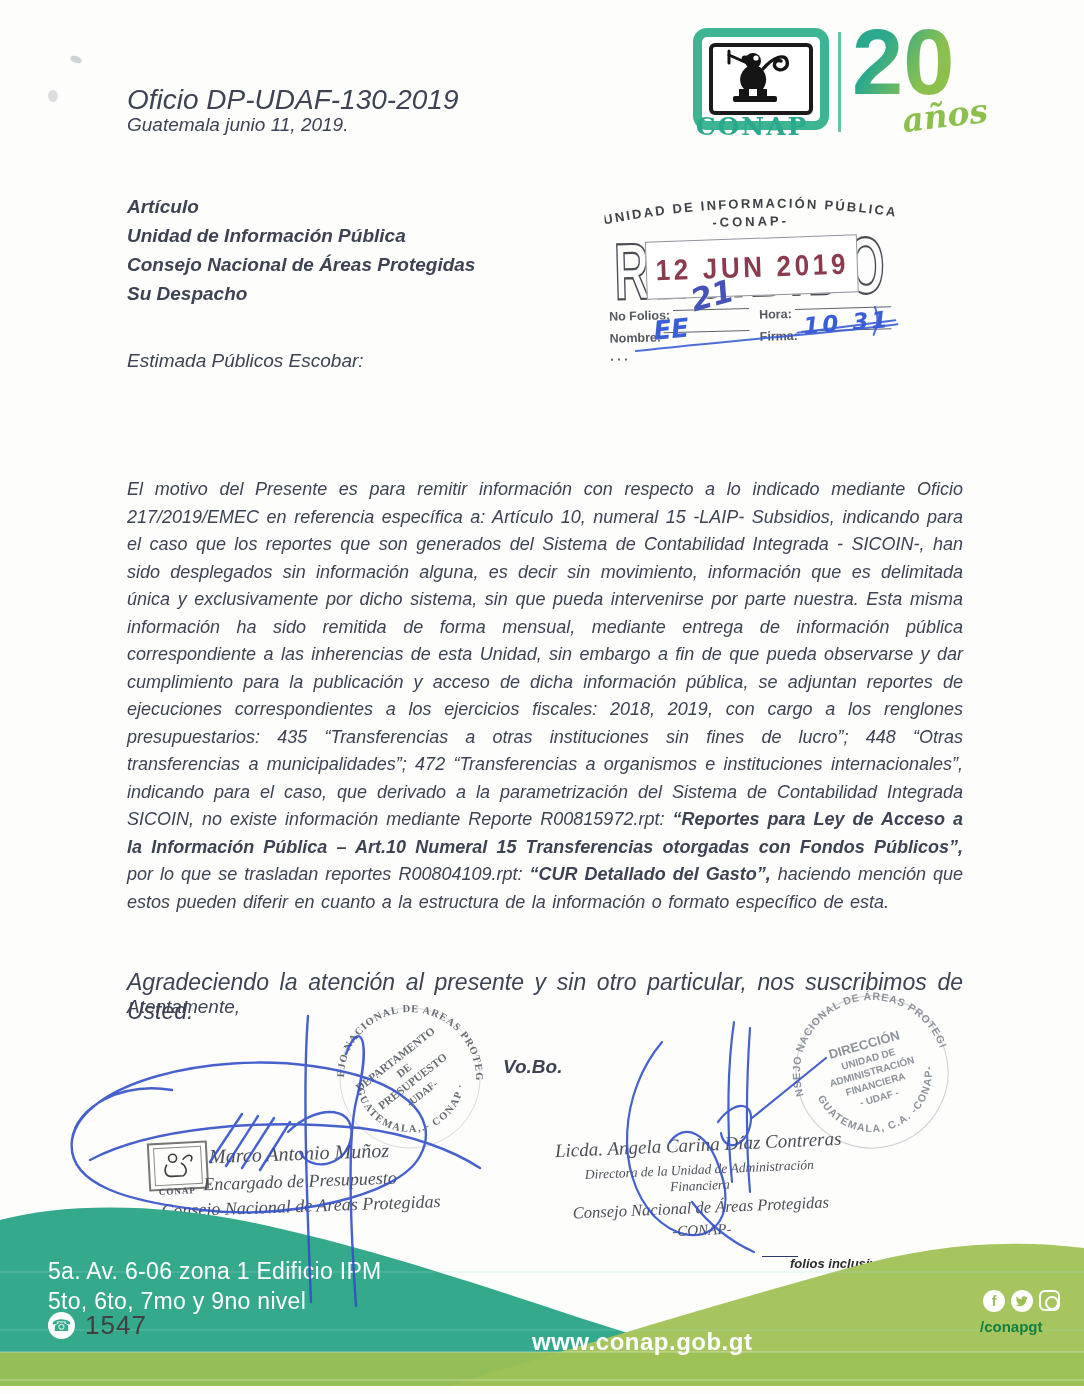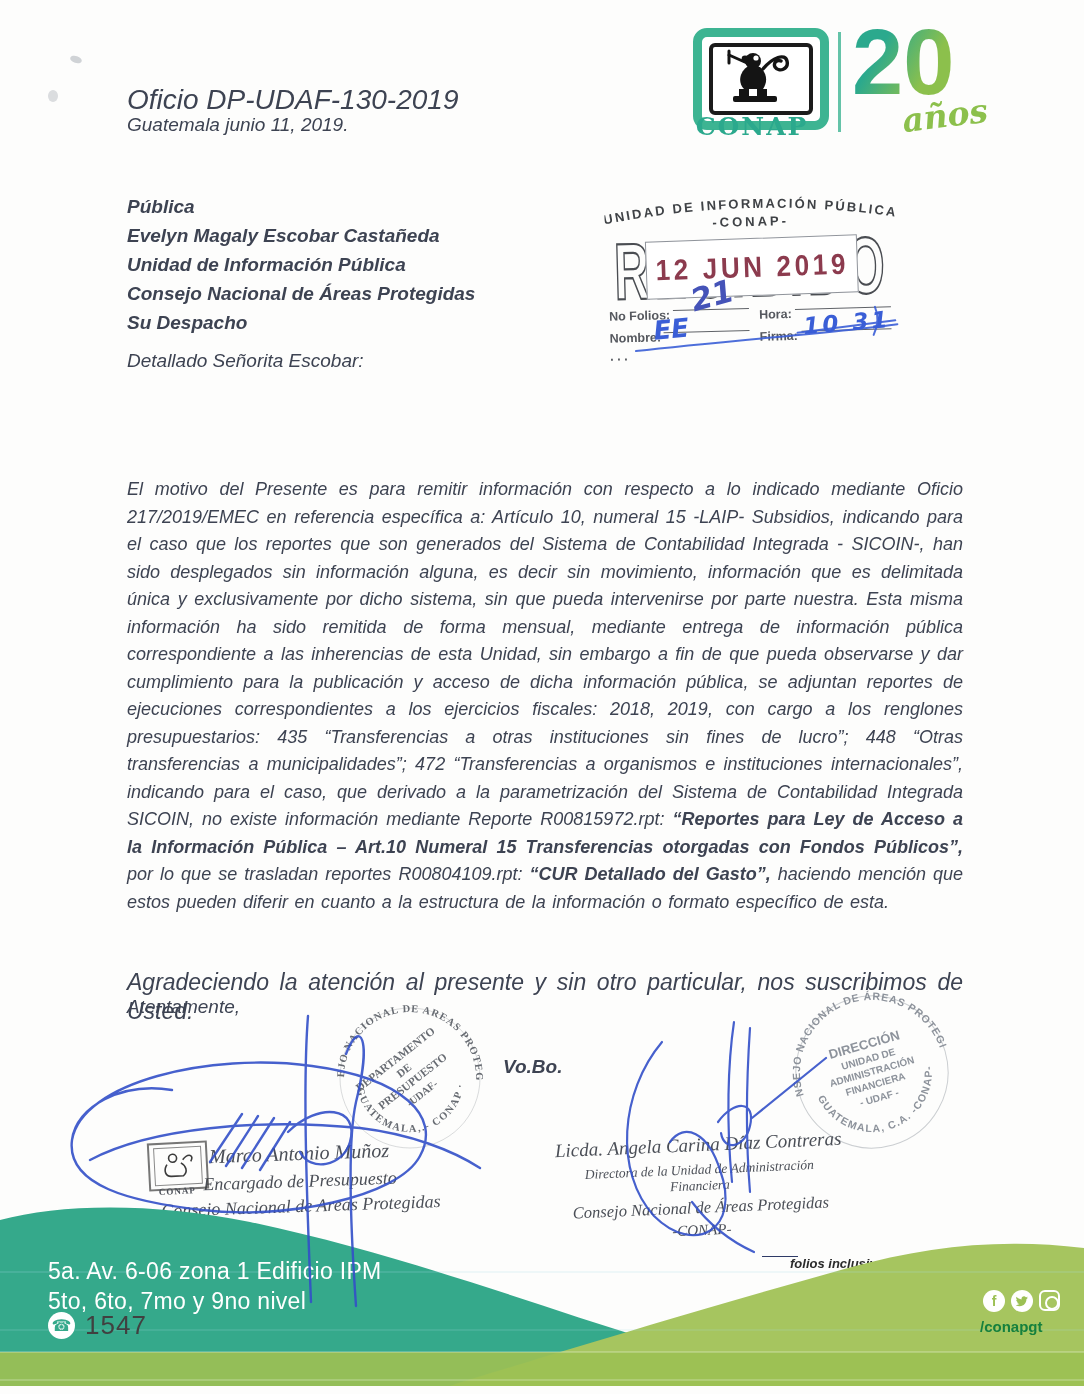--- a/index.html
+++ b/index.html
@@ -97,22 +97,21 @@
         </g>
       </svg>
     </div>
   </div>
   <div class="logo-word">CONAP</div>
   <div class="logo-divider"></div>
   <div class="logo-30">20</div>
   <div class="logo-anos">años</div>
 
   <div class="recipient">
-    <div>Pública</div>
-    <div>Evelyn Magaly Escobar Castañeda</div>
+    <div>Artículo</div>
     <div>Unidad de Información Pública</div>
     <div>Consejo Nacional de Áreas Protegidas</div>
     <div>Su Despacho</div>
   </div>
 
   <div class="stamp-rec">
     <svg class="arc" width="292" height="36" viewBox="0 0 292 36">
       <defs>
           <path id="arcT" d="M4,32 Q146,8 288,32" fill="none"></path>
         </defs>
@@ -143,21 +142,21 @@
     <div class="hand" style="left:196px;top:124px;font-size:23px;color:#3a5ed6;transform:rotate(-3deg);letter-spacing:3px;">10 31</div>
     <svg class="ink-strokes" width="292" height="175" viewBox="0 0 292 175">
       <g stroke="#3a5ed6" stroke-width="2" fill="none" stroke-linecap="round" opacity=".9">
         <path d="M28,160 C120,152 240,146 290,140"></path>
         <path d="M190,146 L288,136"></path>
         <path d="M268,122 C272,132 270,142 266,150"></path>
       </g>
     </svg>
   </div>
 
-  <div class="salutation">Detallado Señorita Escobar:</div>
+  <div class="salutation">Estimada Públicos Escobar:</div>
   <p class="body p2"><span>El motivo del Presente es para remitir información con respecto a lo indicado mediante Oficio 217/2019/EMEC en referencia específica a: Artículo 10, numeral 15 -LAIP- Subsidios, indicando para el caso que los reportes que son generados del Sistema de Contabilidad Integrada - SICOIN-,  han sido desplegados sin información alguna, es decir sin movimiento, información que es delimitada única y exclusivamente por dicho sistema, sin que pueda intervenirse por parte nuestra. Esta misma información ha sido remitida de forma mensual, mediante entrega de información pública correspondiente a las inherencias de esta Unidad, sin embargo a fin de que pueda observarse  y dar cumplimiento para la publicación y acceso de dicha información pública, se adjuntan reportes de ejecuciones correspondientes a los ejercicios fiscales: 2018, 2019, con cargo a los renglones presupuestarios: 435 “Transferencias a otras instituciones sin fines de lucro”; 448 “Otras transferencias a municipalidades”; 472 “Transferencias a organismos e instituciones internacionales”, indicando para el caso, que derivado a la parametrización del Sistema de Contabilidad Integrada SICOIN, no existe información mediante Reporte R00815972.rpt: </span><span class="seg-bold">“Reportes para Ley de Acceso a la Información Pública – Art.10 Numeral 15 Transferencias otorgadas con Fondos Públicos”,</span><span> por lo que se trasladan reportes R00804109.rpt: </span><span class="seg-bold">“CUR Detallado del Gasto”,</span><span> haciendo mención que estos pueden diferir en cuanto a la estructura de la información o formato específico de esta.</span></p>
   <p class="body p3"><span>Agradeciendo la atención al presente y sin otro particular, nos suscribimos de Usted.</span></p>
   <div class="closing">Atentamente,</div>
   <div class="vobo">Vo.Bo.</div>
 
   <svg class="round-stamp" style="left:330px;top:998px;" width="160" height="160" viewBox="0 0 160 160">
     <g fill="#4d525a" opacity=".85" font-family="Liberation Serif,serif">
       <circle cx="80" cy="80" r="70" fill="none" stroke="#4d525a" stroke-width=".8" opacity=".3"></circle>
       <defs>
         <path id="lsT" d="M14,80 A66,66 0 1 1 146,80" fill="none"></path>
@@ -263,20 +262,21 @@
   </svg>
 
   <div class="addr">
     <div>5a. Av. 6-06 zona 1 Edificio IPM</div>
     <div>5to, 6to, 7mo y 9no nivel</div>
   </div>
   <div class="phone-row">
     <div class="phone-ic">☎</div>
     <div class="phone-num">1547</div>
   </div>
+  <div class="www">www.conap.gob.gt</div>
   <div class="social">
     <div class="soc">f</div>
     <div class="soc">
       <svg width="13" height="11" viewBox="0 0 13 11">
           <path d="M12,1.5 C11.5,1.8 11,2 10.5,2 C11,1.6 11.4,1.1 11.6,.5 C11.1,.8 10.5,1 9.9,1.2 C9.4,.6 8.7,.3 8,.3 C6.6,.3 5.5,1.4 5.5,2.8 C5.5,3 5.5,3.2 5.6,3.4 C3.5,3.3 1.7,2.3 .5,.8 C.3,1.2 .2,1.6 .2,2 C.2,2.9 .6,3.6 1.3,4.1 C.9,4.1 .5,4 .2,3.8 C.2,5 1.1,6 2.2,6.3 C2,6.3 1.8,6.4 1.5,6.4 C1.4,6.4 1.2,6.4 1.1,6.3 C1.4,7.3 2.3,8 3.4,8 C2.5,8.7 1.4,9.1 .2,9.1 C0,9.1 -.1,9.1 -.2,9.1 C1,9.8 2.3,10.2 3.7,10.2 C8,10.2 10.4,6.6 10.4,3.5 L10.4,3.2 C10.9,2.9 11.6,2.2 12,1.5 Z" fill="#9cc054"></path>
         </svg>
     </div>
     <div class="soc ig"></div>
   </div>
   <div class="handle">/conapgt</div>

